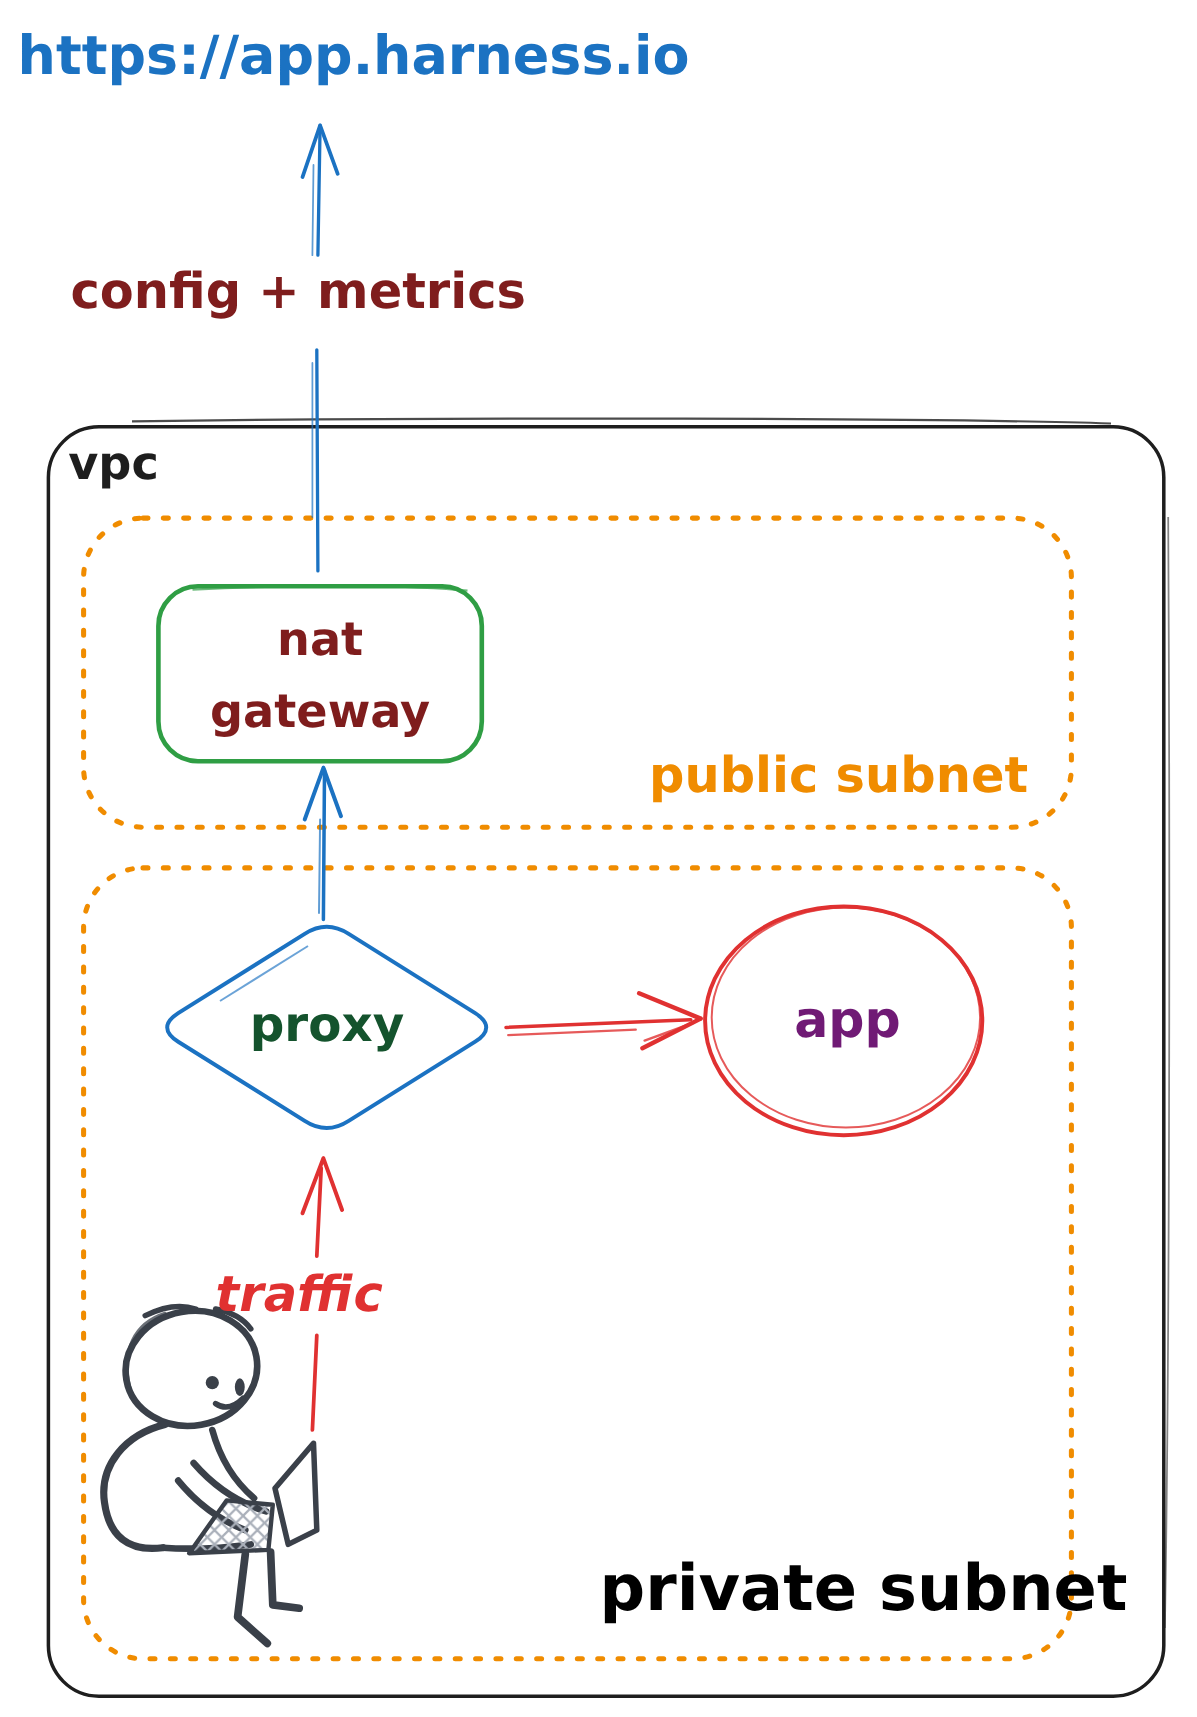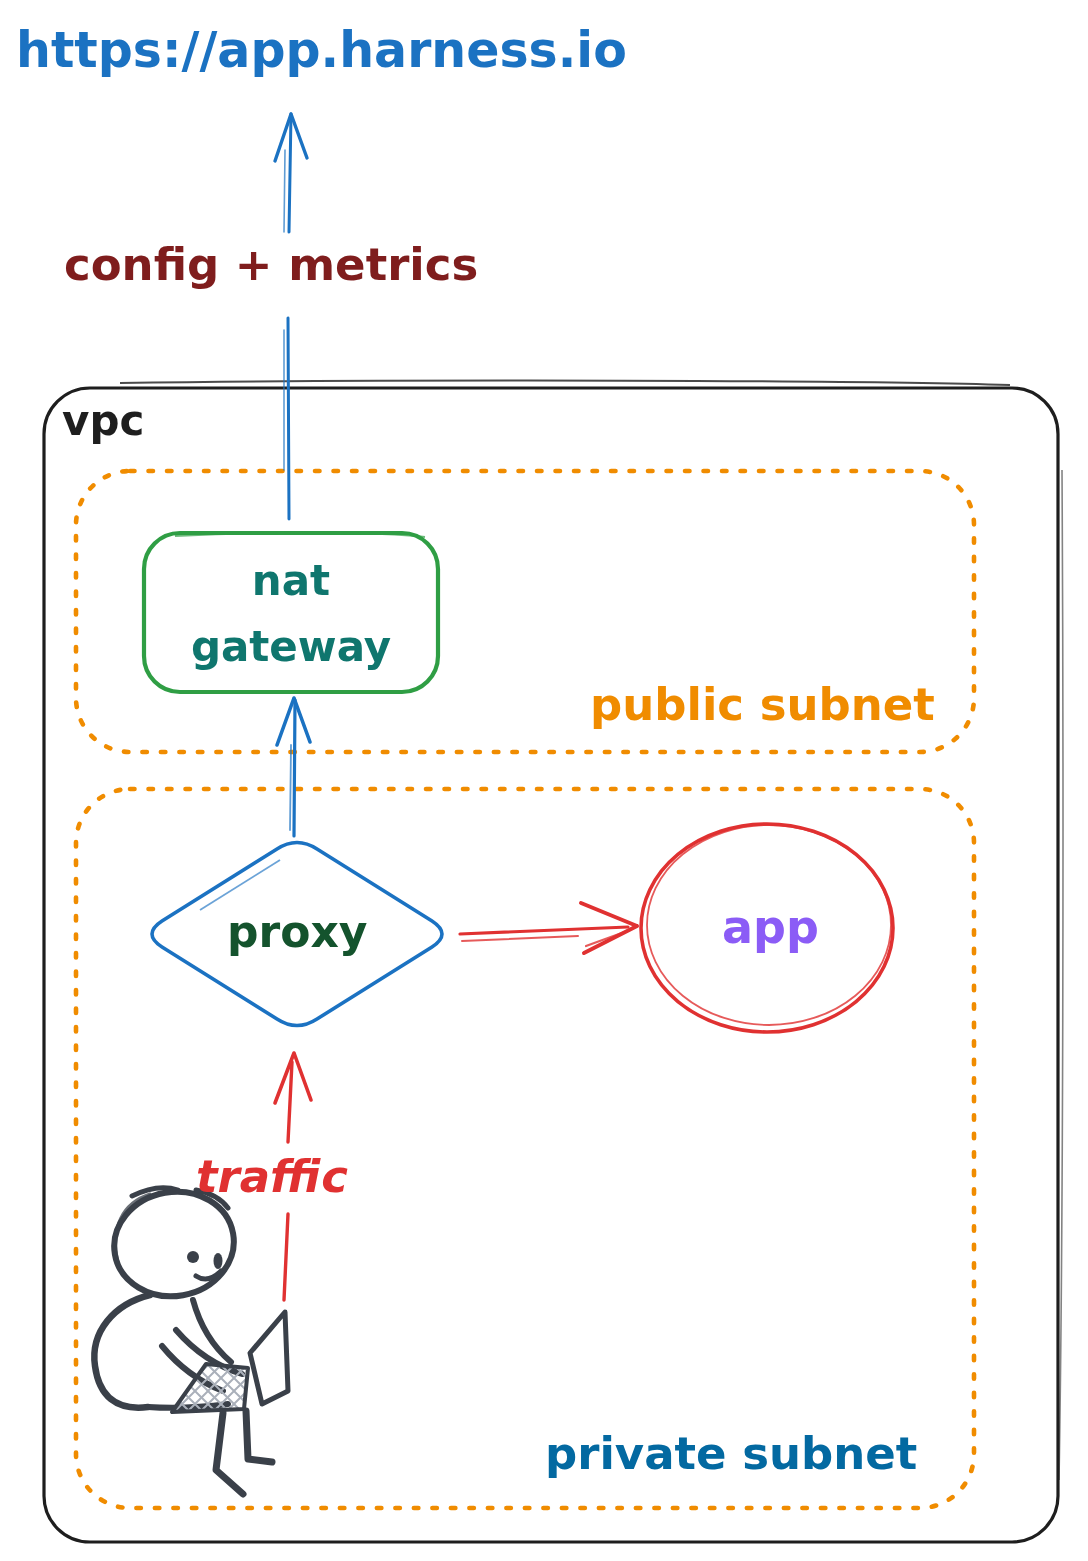--- a/index.html
+++ b/index.html
@@ -10,26 +10,26 @@
     font-family:"DejaVu Sans",sans-serif;
     overflow:hidden;
     padding-left:32px;
   }
   .art{position:absolute;left:0;top:0;width:1088px;height:1561px;}
   .lbl{position:absolute;font-weight:bold;white-space:nowrap;line-height:1.2;}
   .lbl-url{left:16px;top:22px;font-size:49px;color:#1b72c2;}
   .lbl-config{left:64px;top:238px;font-size:45px;color:#7f1d1d;}
   .lbl-vpc{left:62px;top:396px;font-size:42px;color:#1e1e1e;}
   .lbl-nat{left:144px;top:548px;width:294px;text-align:center;font-size:42px;
-           line-height:66px;color:#0f766e;white-space:normal;}
+           line-height:66px;color:#7f1d1d;white-space:normal;}
   .lbl-public{left:590px;top:678px;font-size:45px;color:#f08c00;}
   .lbl-proxy{left:227px;top:906px;font-size:44px;color:#14532d;}
-  .lbl-app{left:722px;top:900px;font-size:46px;color:#8b5cf6;}
+  .lbl-app{left:722px;top:900px;font-size:46px;color:#701a75;}
   .lbl-traffic{left:196px;top:1150px;font-size:45px;color:#e03131;font-style:italic;}
-  .lbl-private{left:545px;top:1410px;font-size:45px;color:#0369a1;margin-top:17px;}
+  .lbl-private{left:545px;top:1410px;font-size:58px;color:#000000;}
 </style>
 </head>
 <body>
 
 <div class="canvas">
 
   <svg class="art" viewBox="0 0 1088 1561">
     <defs>
       <pattern id="hatch" width="13" height="13" patternUnits="userSpaceOnUse">
         <path d="M0,13 L13,0 M-3,3 L3,-3 M10,16 L16,10" stroke="#aab0ba" stroke-width="2" fill="none"></path>

